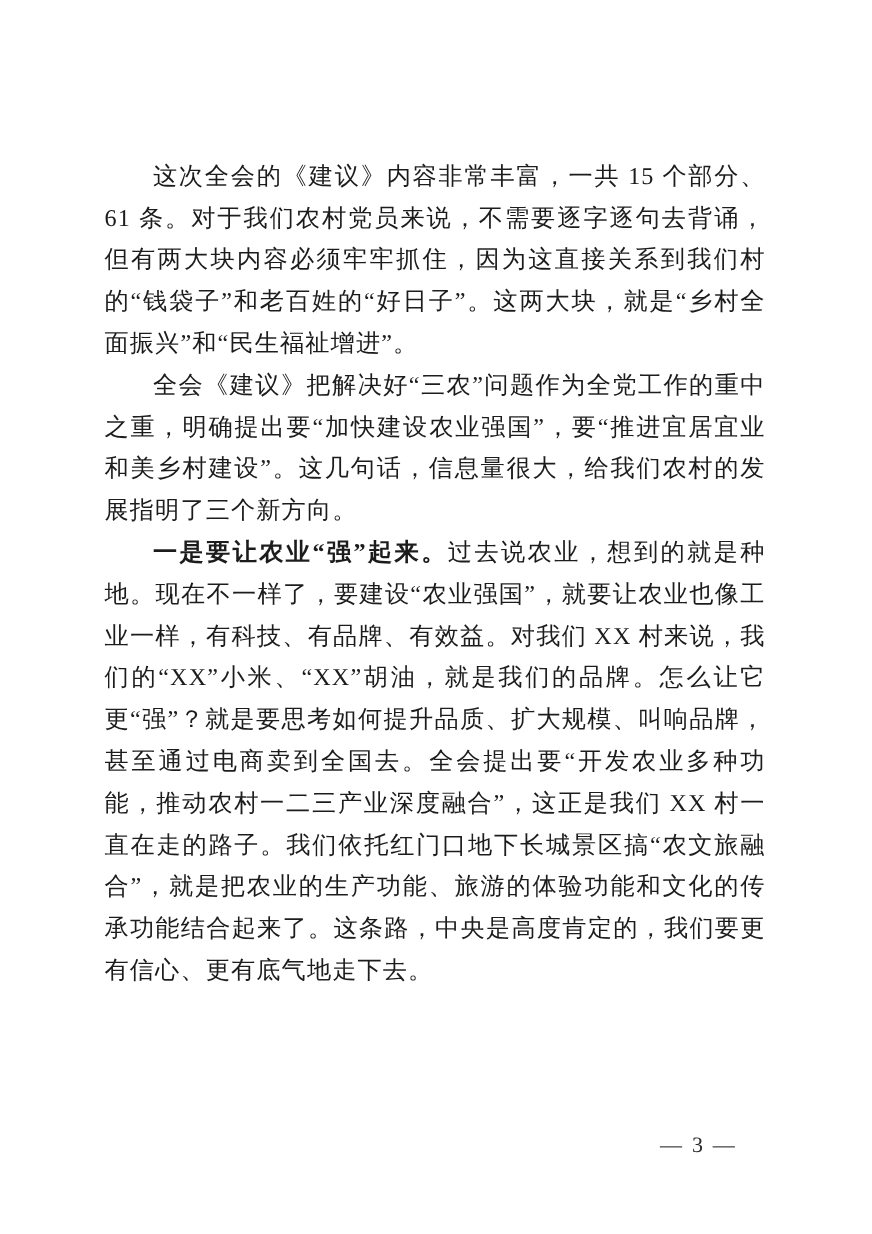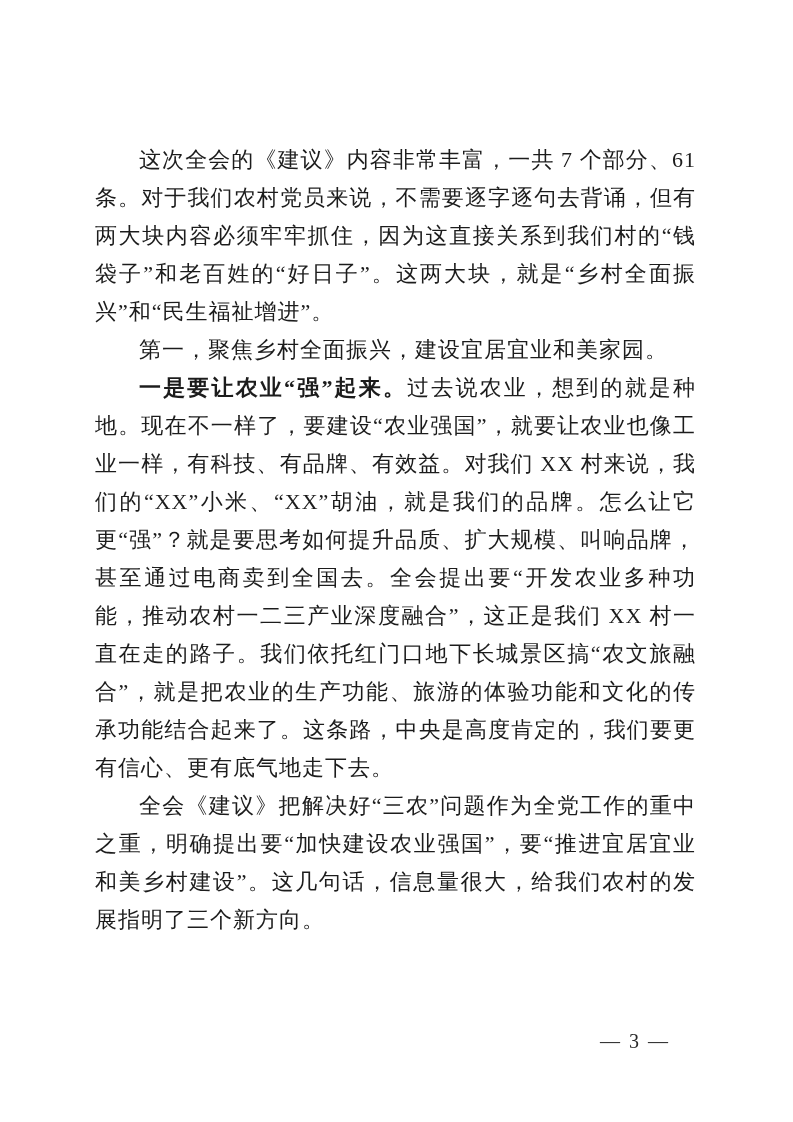--- a/index.html
+++ b/index.html
@@ -45,19 +45,18 @@
     color: #2a2a2a;
     letter-spacing: 2px;
     white-space: nowrap;
   }
 </style>
 </head>
 <body>
 
 <div class="page">
   <div class="text-block" id="paragraphs">
-      <p class="para"><span class="run">这次全会的《建议》内容非常丰富，一共 7 个部分、61 条。对于我们农村党员来说，不需要逐字逐句去背诵，但有两大块内容必须牢牢抓住，因为这直接关系到我们村的“钱袋子”和老百姓的“好日子”。这两大块，就是“乡村全面振兴”和“民生福祉增进”。</span></p>
-      <p class="para"><span class="run">第一，聚焦乡村全面振兴，建设宜居宜业和美家园。</span></p>
+      <p class="para"><span class="run">这次全会的《建议》内容非常丰富，一共 15 个部分、61 条。对于我们农村党员来说，不需要逐字逐句去背诵，但有两大块内容必须牢牢抓住，因为这直接关系到我们村的“钱袋子”和老百姓的“好日子”。这两大块，就是“乡村全面振兴”和“民生福祉增进”。</span></p>
+      <p class="para"><span class="run">全会《建议》把解决好“三农”问题作为全党工作的重中之重，明确提出要“加快建设农业强国”，要“推进宜居宜业和美乡村建设”。这几句话，信息量很大，给我们农村的发展指明了三个新方向。</span></p>
       <p class="para"><span class="run-bold">一是要让农业“强”起来。</span><span class="run">过去说农业，想到的就是种地。现在不一样了，要建设“农业强国”，就要让农业也像工业一样，有科技、有品牌、有效益。对我们 XX 村来说，我们的“XX”小米、“XX”胡油，就是我们的品牌。怎么让它更“强”？就是要思考如何提升品质、扩大规模、叫响品牌，甚至通过电商卖到全国去。全会提出要“开发农业多种功能，推动农村一二三产业深度融合”，这正是我们 XX 村一直在走的路子。我们依托红门口地下长城景区搞“农文旅融合”，就是把农业的生产功能、旅游的体验功能和文化的传承功能结合起来了。这条路，中央是高度肯定的，我们要更有信心、更有底气地走下去。</span></p>
-      <p class="para"><span class="run">全会《建议》把解决好“三农”问题作为全党工作的重中之重，明确提出要“加快建设农业强国”，要“推进宜居宜业和美乡村建设”。这几句话，信息量很大，给我们农村的发展指明了三个新方向。</span></p>
     </div>
   <div class="page-number">— 3 —</div>
 </div>
 
 </body></html>

